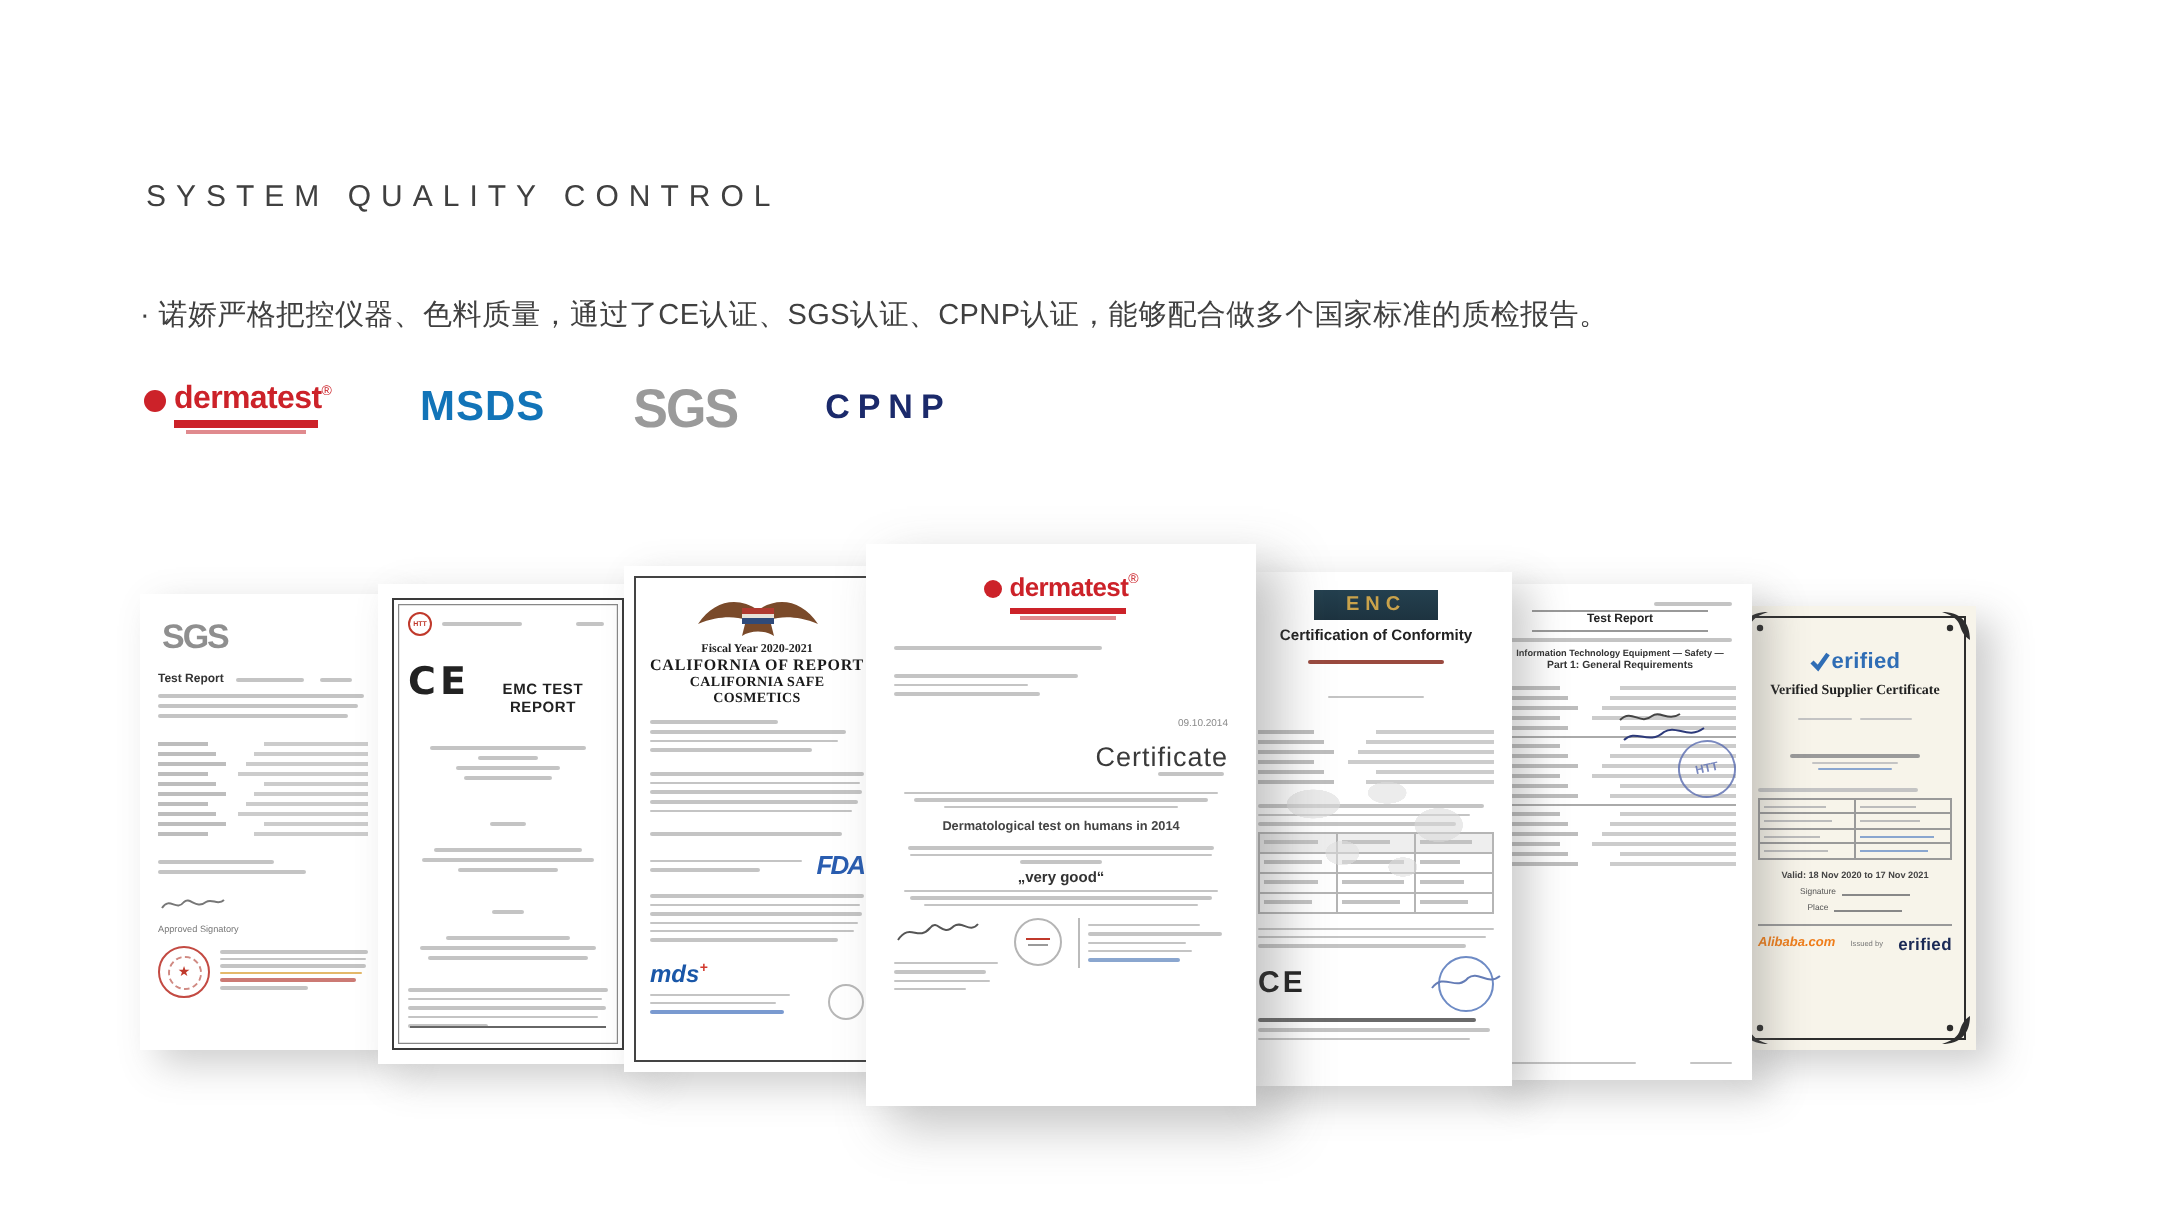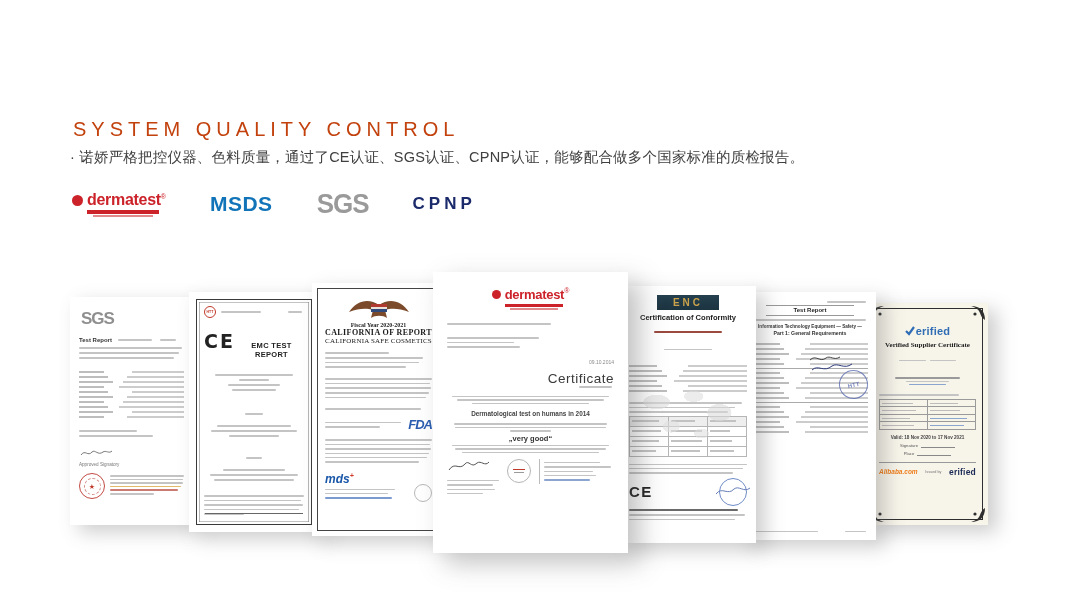--- a/index.html
+++ b/index.html
@@ -1,21 +1,21 @@
 <!DOCTYPE html>
 <html><head>
 <meta charset="utf-8">
 <style>
   html,body{margin:0;padding:0;background:#ffffff;}
   body{font-family:"Liberation Sans","DejaVu Sans",sans-serif;}
   .page{position:relative;width:1080px;height:608px;background:#fff;overflow:hidden;}
 
   
   .title{position:absolute;left:72px;top:62px;font-size:34px;font-weight:800;color:#c0262e;letter-spacing:1px;}
-  .subtitle{position:absolute;left:73px;top:118px;font-size:20px;color:#c2410c;letter-spacing:5px;font-weight:400;}
+  .subtitle{position:absolute;left:73px;top:90px;font-size:15px;color:#404040;letter-spacing:5px;font-weight:400;}
   .desc{position:absolute;left:70px;top:148px;font-size:14.5px;color:#404040;letter-spacing:0.2px;}
 
   
   .logos{position:absolute;left:72px;top:186px;display:flex;align-items:center;gap:44px;height:36px;}
   .dermatest-logo{display:flex;flex-direction:column;align-items:flex-start;}
   .dt-top{display:flex;align-items:center;gap:4px;}
   .dt-dot{width:11px;height:11px;border-radius:50%;background:#cc2229;}
   .dt-text{font-size:16px;font-weight:700;color:#cc2229;letter-spacing:-0.3px;}
   .dt-reg{font-size:7px;color:#cc2229;vertical-align:super;}
   .dt-bar{width:72px;height:4px;background:#cc2229;margin:1px 0 1px 15px;}
@@ -54,21 +54,21 @@
   .cemark{font-size:19px;font-weight:700;color:#222;letter-spacing:2px;font-family:"DejaVu Sans",sans-serif;}
   .emc-title{font-size:7.5px;font-weight:800;color:#222;margin-left:4px;letter-spacing:0.3px;}
   .c2 .cgl{margin:3px auto;}
 
   
   .c3{left:312px;top:283px;width:133px;height:253px;z-index:3;padding:0;}
   .c3 .inner{position:absolute;inset:5px;border:1.2px solid #444;padding:5px 7px;box-sizing:border-box;}
   .serif{font-family:"Liberation Serif","DejaVu Serif",serif;}
   .fiscal{font-size:6px;font-weight:700;color:#222;}
   .certrep{font-size:8px;font-weight:700;color:#1a1a1a;letter-spacing:0.4px;}
-  .calsafe{font-size:7px;font-weight:400;color:#1a1a1a;letter-spacing:0.2px;}
+  .calsafe{font-size:7px;font-weight:700;color:#1a1a1a;letter-spacing:0.2px;}
   .fda{font-size:13px;font-weight:800;font-style:italic;color:#2a5db0;letter-spacing:-1px;}
   .mds{font-size:12px;font-weight:800;font-style:italic;color:#1a57a8;}
   .mds sup{color:#d23a2e;font-size:7px;}
   .c3stamp{width:16px;height:16px;border-radius:50%;border:1px solid #b8b8b8;}
 
   
   .c4{left:433px;top:272px;width:195px;height:281px;z-index:10;padding:13px 14px;box-shadow:12px 10px 24px rgba(80,80,80,0.35);}
   .c4 .dt-text{font-size:13px;}
   .c4 .dt-dot{width:9px;height:9px;}
   .c4 .dt-bar{width:58px;height:3px;margin-left:13px;}

